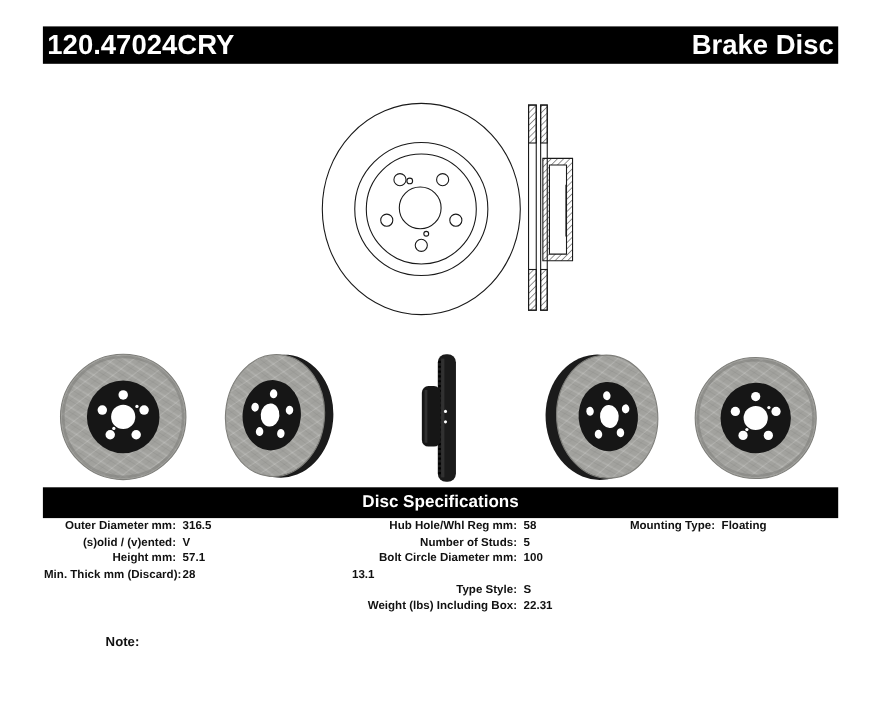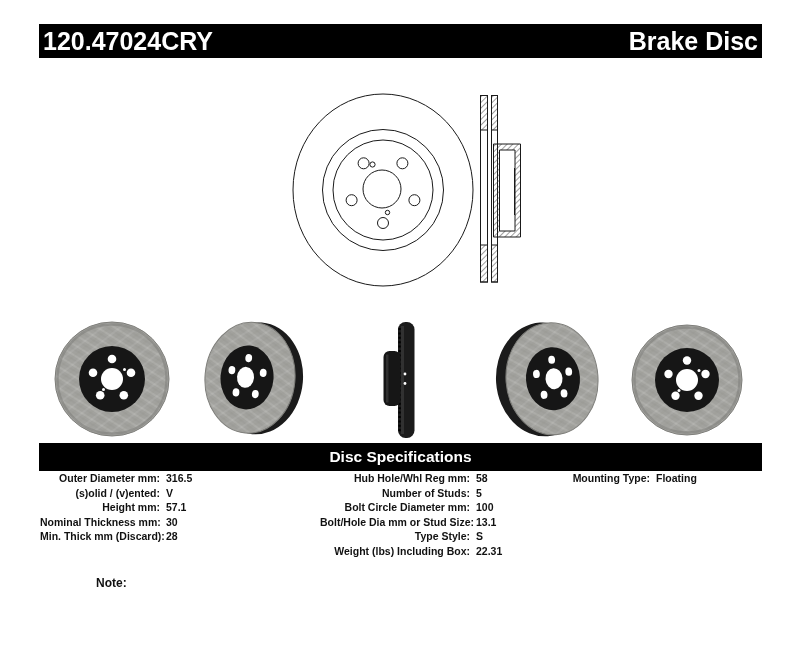--- a/index.html
+++ b/index.html
@@ -175,44 +175,39 @@
     </div>
   <div class="spec-row">
       <span class="spec-label">(s)olid / (v)ented:</span>
       <span class="spec-value">V</span>
     </div>
   <div class="spec-row">
       <span class="spec-label">Height mm:</span>
       <span class="spec-value">57.1</span>
     </div>
   <div class="spec-row">
-      <span class="spec-label">Nominal Thickness mm:</span>
-      <span class="spec-value">30</span>
-    </div>
-  <div class="spec-row">
       <span class="spec-label">Min. Thick mm (Discard):</span>
       <span class="spec-value">28</span>
     </div>
 </div>
 
 <div class="spec-col" id="col-mid">
   <div class="spec-row">
       <span class="spec-label">Hub Hole/Whl Reg mm:</span>
       <span class="spec-value">58</span>
     </div>
   <div class="spec-row">
       <span class="spec-label">Number of Studs:</span>
       <span class="spec-value">5</span>
     </div>
   <div class="spec-row">
       <span class="spec-label">Bolt Circle Diameter mm:</span>
       <span class="spec-value">100</span>
     </div>
   <div class="spec-row">
-      <span class="spec-label">Bolt/Hole Dia mm or Stud Size:</span>
       <span class="spec-value">13.1</span>
     </div>
   <div class="spec-row">
       <span class="spec-label">Type Style:</span>
       <span class="spec-value">S</span>
     </div>
   <div class="spec-row">
       <span class="spec-label">Weight (lbs) Including Box:</span>
       <span class="spec-value">22.31</span>
     </div>

